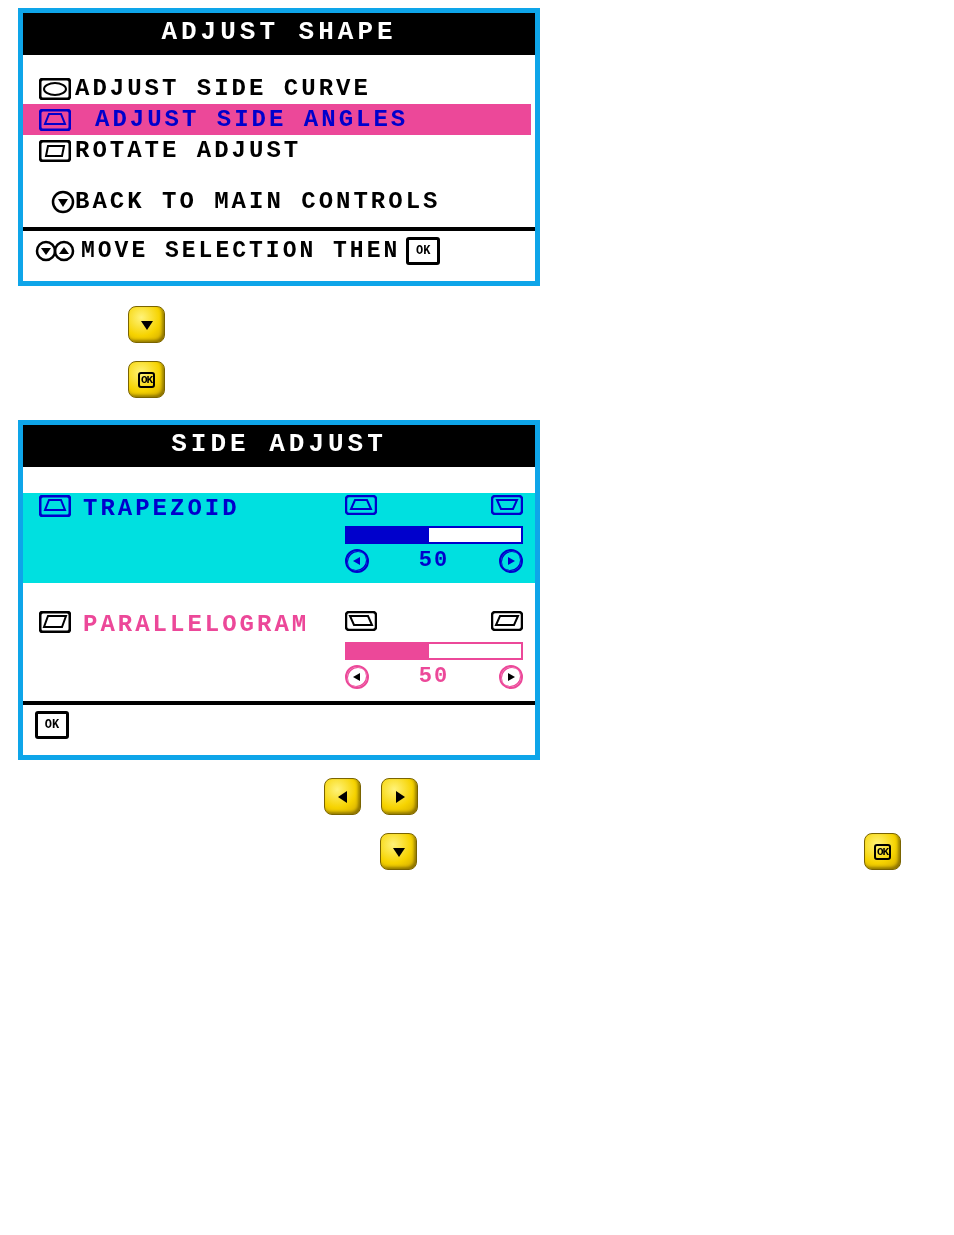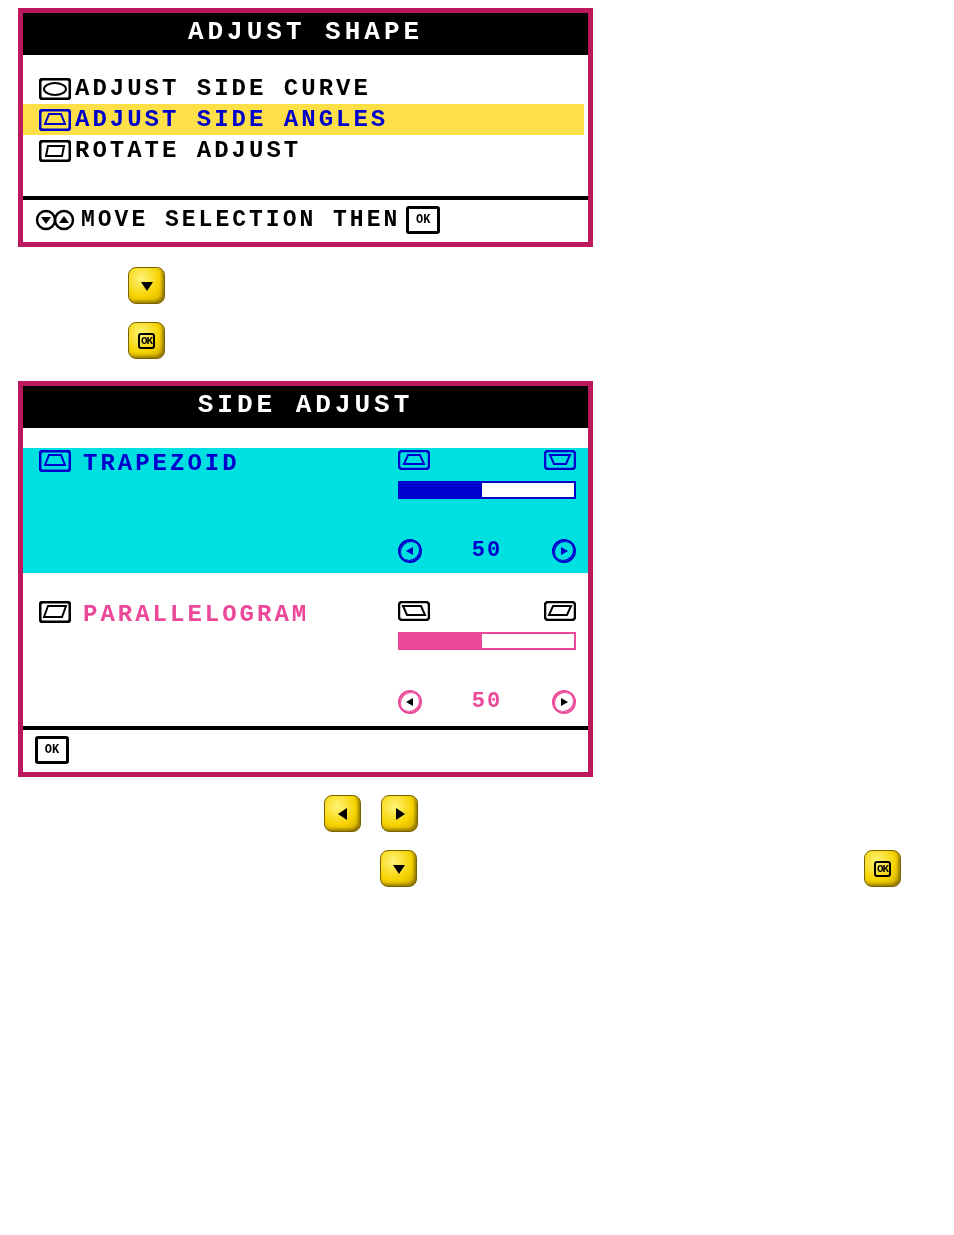--- a/index.html
+++ b/index.html
@@ -3,24 +3,24 @@
 <meta charset="utf-8">
 <style>
   body{
     margin:0;
     padding:0;
     background:#fff;
     font-family:"Courier New", monospace;
     width:954px;
   }
   .osd{
-    width:575px;
+    width:522px;
     margin:8px 0 0 18px;
     background:#fff;
-    border:5px solid #be185d;
+    border:5px solid #0ea5e9;
     box-sizing:border-box;
   }
   .osd-title{
     background:#000;
     color:#fff;
     text-align:center;
     padding:4px 0 8px 0;
     font-size:26px;
     font-weight:bold;
     letter-spacing:4px;
@@ -40,26 +40,27 @@
     width:40px;
     flex:0 0 40px;
     display:flex;
     align-items:center;
     justify-content:center;
   }
   .row .label{
     flex:1;
   }
   .row.sel{
-    background:#fde047;
+    background:#ec4899;
     color:#0000cc;
+    gap:20px;
   }
   .osd-footer{
     border-top:4px solid #000;
-    padding:6px 12px 8px 12px;
+    padding:6px 12px 16px 12px;
     display:flex;
     align-items:center;
     font-size:23px;
     font-weight:bold;
     letter-spacing:3px;
     gap:6px;
     text-align:right;
   }
   .osd-footer .hint-icons{
     display:flex;
@@ -101,21 +102,21 @@
     position:relative;
     box-sizing:border-box;
     background:#fff;
   }
   .bar-fill{
     position:absolute;left:0;top:0;bottom:0;
     background:currentColor;
   }
   .val-row{
     display:flex;justify-content:space-between;align-items:center;
-    font-size:22px;letter-spacing:2px;margin-top:35px;
+    font-size:22px;letter-spacing:2px;
   }
   .val-row .v{flex:1;text-align:center}
   .adj-row.sel{
     background:#00e0e0;
     color:#0000cc;
   }
   .adj-row.sel .bar-wrap{background:#fff;border-color:#0000cc}
   .adj-row.sel .bar-fill{background:#0000cc}
   .adj-row.plain{color:#ec4899}
   
@@ -163,20 +164,29 @@
       <span class="icon">
         <svg width="32" height="22">
             <rect x="1" y="1" width="30" height="20" rx="3" fill="none" stroke="#000" stroke-width="3"></rect>
             <polygon points="7,16 23,16 25,6 9,6" fill="none" stroke="#000" stroke-width="2"></polygon>
           </svg>
       </span>
       <span class="label">ROTATE ADJUST</span>
     </div>
     <div class="spacer"></div>
 
+    <div class="row">
+      <span class="icon" style="justify-content:flex-end">
+        <svg width="24" height="24">
+            <circle cx="12" cy="12" r="10" fill="none" stroke="#000" stroke-width="2.5"></circle>
+            <polygon points="7,9 17,9 12,17" fill="#000"></polygon>
+          </svg>
+      </span>
+      <span class="label">BACK TO MAIN CONTROLS</span>
+    </div>
   </div>
   <div class="osd-footer">
     <span class="hint-icons">
       <svg width="22" height="22">
           <circle cx="11" cy="11" r="9" fill="none" stroke="#000" stroke-width="2.5"></circle>
           <polygon points="6,8 16,8 11,15" fill="#000"></polygon>
         </svg>
       <svg width="22" height="22" style="margin-left:-4px">
           <circle cx="11" cy="11" r="9" fill="none" stroke="#000" stroke-width="2.5"></circle>
           <polygon points="6,14 16,14 11,7" fill="#000"></polygon>
@@ -193,21 +203,21 @@
         <polygon points="3,5 15,5 9,14" fill="#000"></polygon>
       </svg>
   </div>
   <div class="ybtn">
     <span style="font-size:11px;font-weight:bold;letter-spacing:-1px;color:#000;border:2px solid #000;padding:0 1px;border-radius:3px">OK</span>
   </div>
 </div>
 
 <div class="osd" style="margin-top:22px">
   <div class="osd-title">SIDE ADJUST</div>
-  <div class="osd-body" style="padding:20px 0 2px 0">
+  <div class="osd-body" style="padding:26px 0 2px 0">
 
     <div class="adj-row sel">
       <span class="icon">
         <svg width="32" height="22">
             <rect x="1" y="1" width="30" height="20" rx="3" fill="none" stroke="#0000cc" stroke-width="3"></rect>
             <polygon points="10,5 22,5 26,15 6,15" fill="none" stroke="#0000cc" stroke-width="2"></polygon>
           </svg>
       </span>
       <span class="label">TRAPEZOID</span>
       <div class="adj-col">

